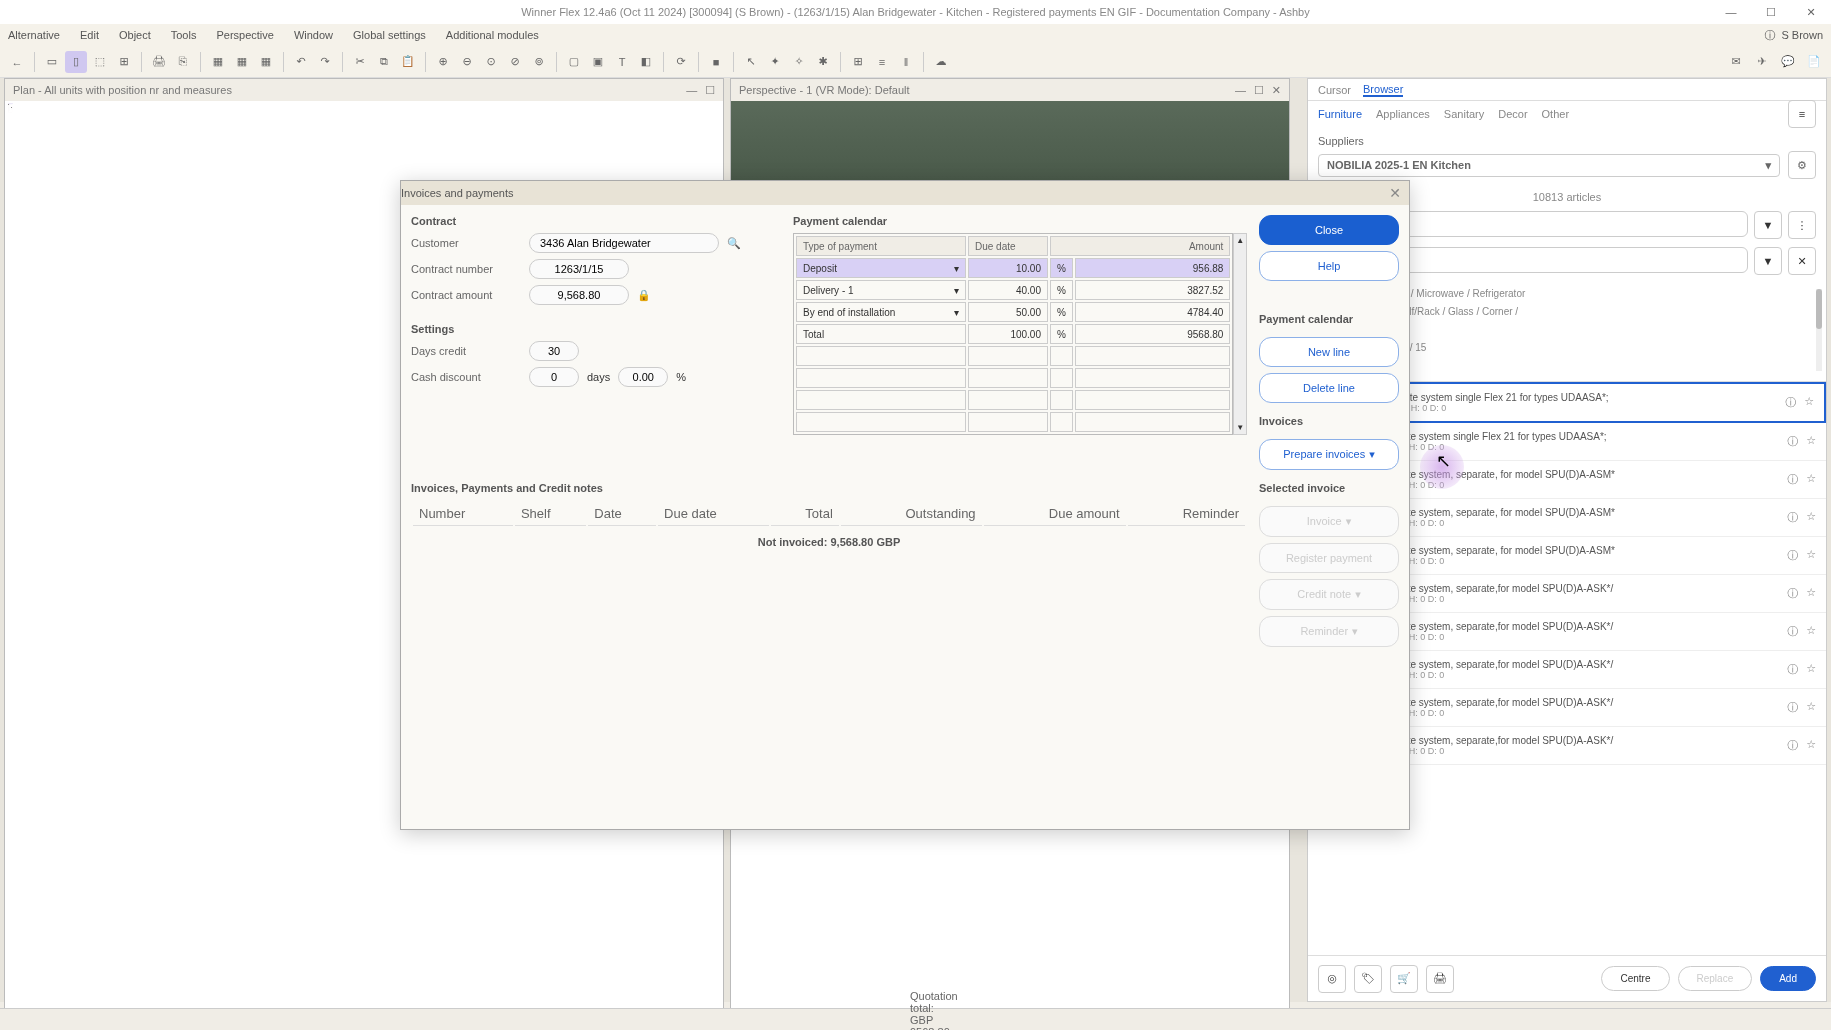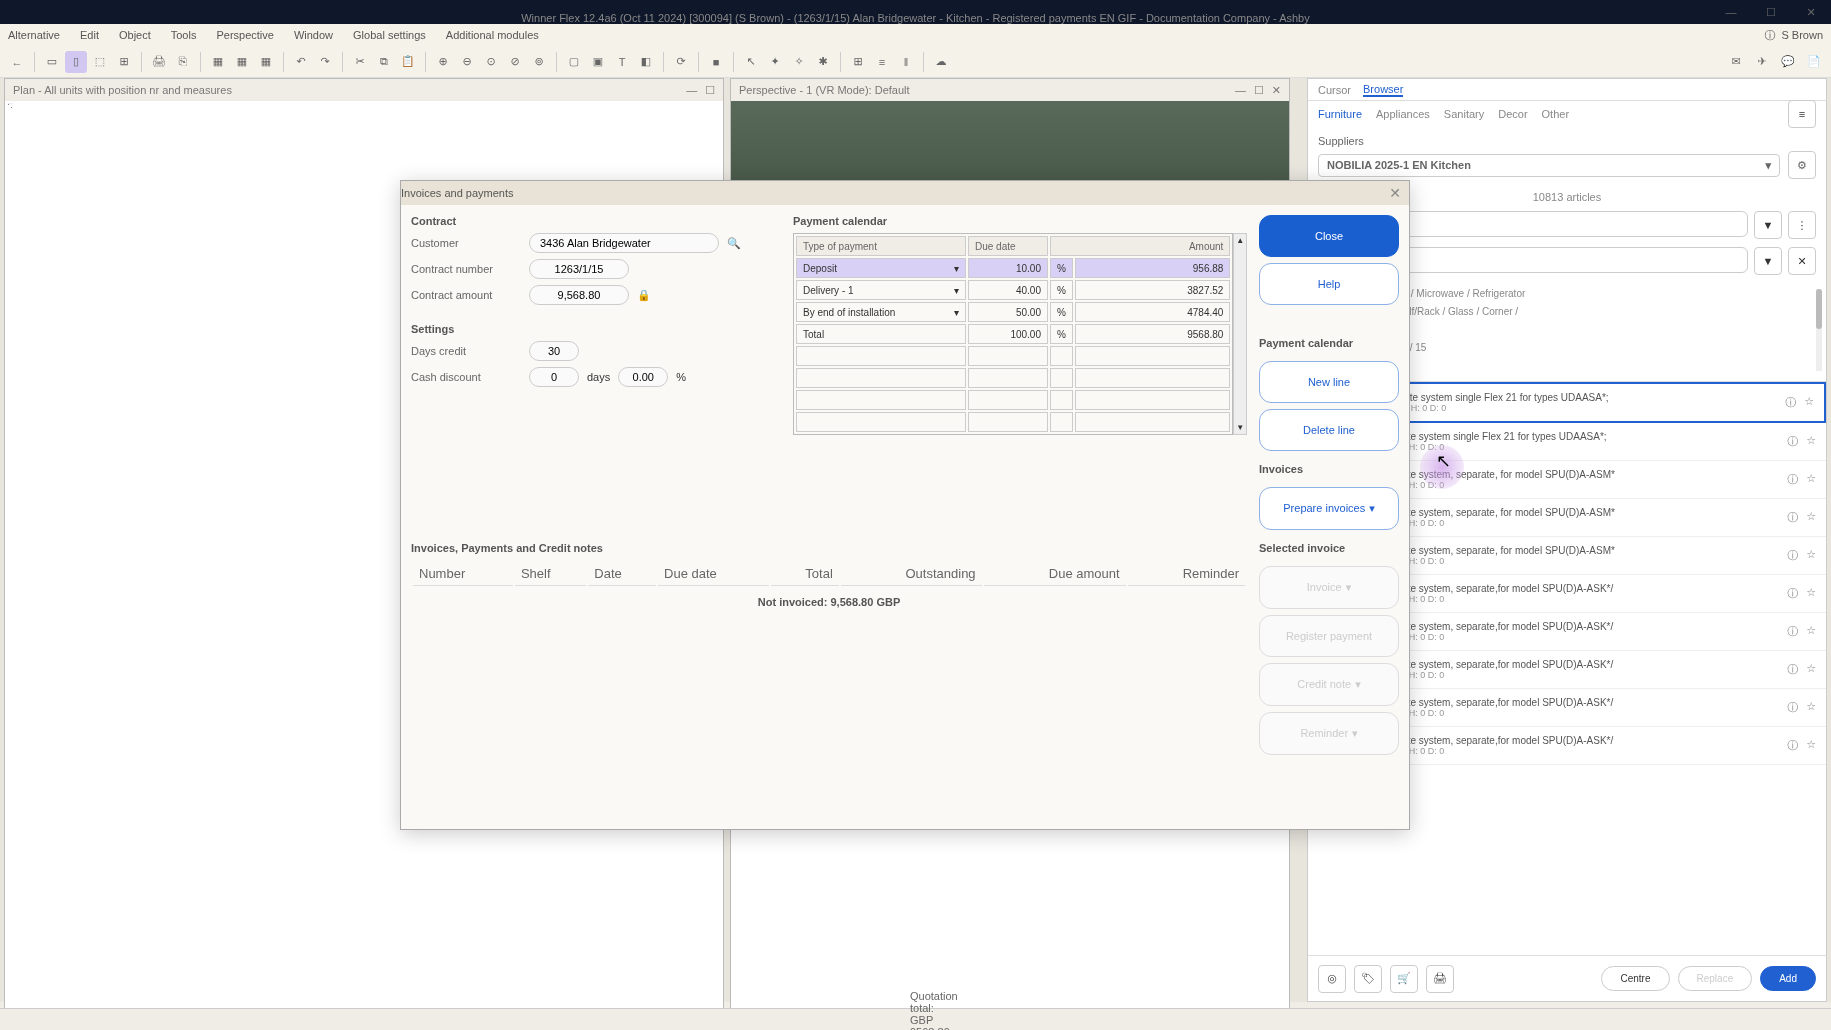--- a/index.html
+++ b/index.html
@@ -1,18 +1,18 @@
 <!DOCTYPE html>
 <html><head>
 <meta charset="utf-8">
 <style>
 * { margin:0; padding:0; box-sizing:border-box; font-family:'Segoe UI',Arial,sans-serif; }
 body { background:#f0ede6; font-size:11px; color:#333; overflow:hidden; width:1831px; height:1030px; position:relative; }
 
-.titlebar { height:24px; background:#0f172a; display:flex; align-items:flex-end; justify-content:center; position:relative; color:#888; font-size:11px; }
+.titlebar { height:24px; background:#ffffff; display:flex; align-items:center; justify-content:center; position:relative; color:#888; font-size:11px; }
 .titlebar .win-controls { position:absolute; right:0; display:flex; }
 .titlebar .win-controls span { width:40px; height:24px; display:flex; align-items:center; justify-content:center; color:#666; cursor:pointer; }
 
 .menubar { height:22px; background:#f5f2ea; display:flex; align-items:center; padding:0 8px; gap:20px; color:#555; }
 .menubar span { cursor:pointer; }
 .menubar .user { margin-left:auto; display:flex; align-items:center; gap:6px; }
 
 .toolbar { height:32px; background:#f5f2ea; border-bottom:1px solid #ddd; display:flex; align-items:center; padding:0 6px; gap:2px; }
 .toolbar .tbtn { width:22px; height:22px; display:flex; align-items:center; justify-content:center; color:#666; cursor:pointer; border-radius:3px; }
 .toolbar .tbtn.active { background:#d0c8f0; }
@@ -77,21 +77,21 @@
 .form-row input.sm { width:50px; }
 
 .pay-table { border:1px solid #bbb; width:100%; font-size:10px; }
 .pay-table th, .pay-table td { border:1px solid #ccc; padding:3px 6px; text-align:left; height:20px; }
 .pay-table th { background:#f0ede6; font-weight:normal; color:#666; }
 .pay-table td.num { text-align:right; }
 .pay-table tr.hl td { background:#d8d0f5; }
 .pay-table .dd { display:flex; justify-content:space-between; align-items:center; }
 .pay-scroll { width:14px; background:#eee; border:1px solid #ccc; }
 
-.mbtn { padding:14px 0; border-radius:12px; text-align:center; font-size:11px; cursor:pointer; border:1px solid; }
+.mbtn { padding:8px 0; border-radius:12px; text-align:center; font-size:11px; cursor:pointer; border:1px solid; }
 .mbtn.primary { background:#1a5fd0; color:#fff; border-color:#1a5fd0; }
 .mbtn.outline { background:#fff; color:#2060d0; border-color:#8cb0e8; }
 .mbtn.disabled { color:#ccc; border-color:#ddd; background:#fafafa; }
 
 .inv-table { width:100%; margin-top:4px; font-size:13px; }
 .inv-table th { text-align:left; color:#666; font-weight:normal; padding:4px 6px; border-bottom:1px solid #ddd; }
 .inv-table th.r { text-align:right; }
 .not-invoiced { text-align:center; padding:8px; font-weight:bold; color:#555; font-size:11px; }
 
 .modal-lower { display:flex; gap:12px; flex:1; }

